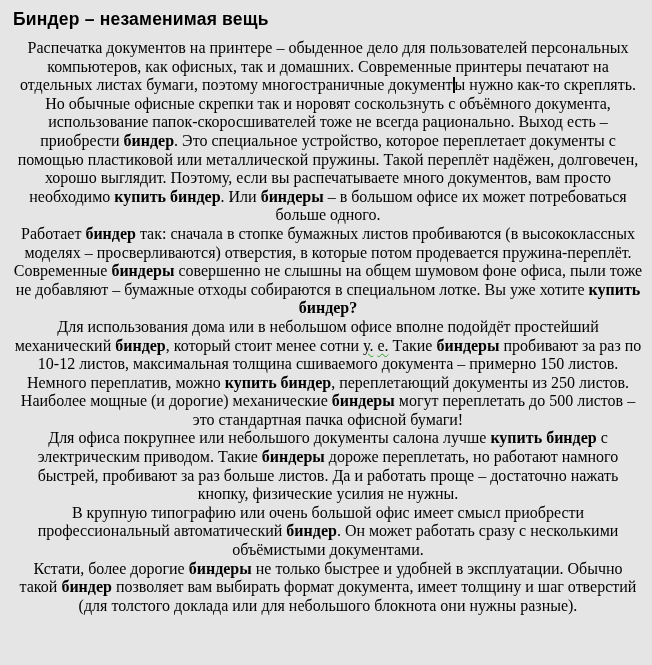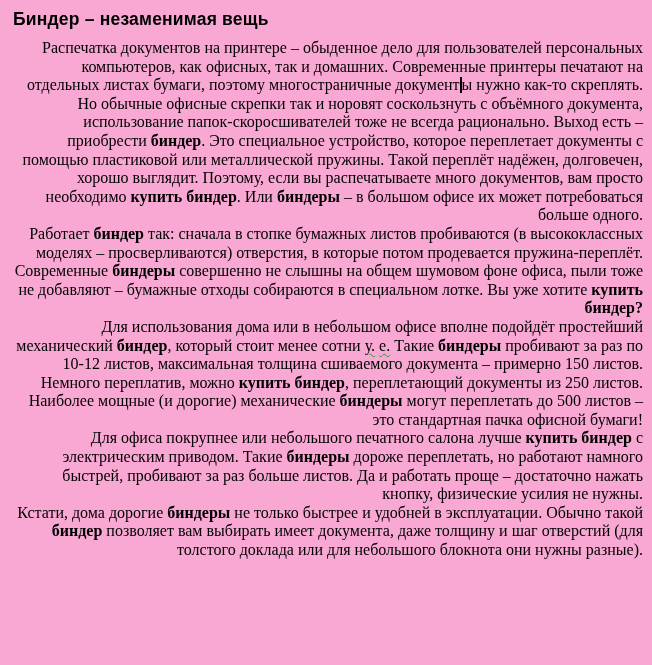--- a/index.html
+++ b/index.html
@@ -12,38 +12,38 @@
     height: 665px;
     overflow: hidden;
     font-family: "Liberation Serif", serif;
     color: #000000;
   }
   .page {
     box-sizing: border-box;
     width: 652px;
     height: 665px;
     padding: 9px 9px 0 13px;
-    background: #f9a8d4;
+    background: #e5e5e5;
   }
   .doc-title {
     font-family: "Liberation Sans", sans-serif;
     font-weight: bold;
     font-size: 17.5px;
     line-height: 21px;
     margin: 0 0 9px 0;
     letter-spacing: 0.2px;
   }
   .doc-body {
     width: 630px;
   }
   .doc-body p {
     margin: 0;
     font-size: 16px;
     line-height: 18.6px;
-    text-align: right;
+    text-align: center;
   }
   .b {
     font-weight: bold;
   }
   .spell {
     text-decoration-line: underline;
     text-decoration-style: wavy;
     text-decoration-color: var(--spell-color, #2aa02a);
     text-decoration-thickness: 1px;
     text-underline-offset: 2px;
@@ -59,16 +59,17 @@
 </style>
 </head>
 <body>
 
 <div class="page">
   <h1 class="doc-title">Биндер – незаменимая вещь</h1>
   <div class="doc-body">
       <p><span>Распечатка документов на принтере – обыденное дело для пользователей персональных компьютеров, как офисных, так и домашних. Современные принтеры печатают на отдельных листах бумаги, поэтому многостраничные документ</span><span class="caret"></span><span>ы нужно как-то скреплять. Но обычные офисные скрепки так и норовят соскользнуть с объёмного документа, использование папок-скоросшивателей тоже не всегда рационально. Выход есть – приобрести </span><span class="b">биндер</span><span>. Это специальное устройство, которое переплетает документы с помощью пластиковой или металлической пружины. Такой переплёт надёжен, долговечен, хорошо выглядит. Поэтому, если вы распечатываете много документов, вам просто необходимо </span><span class="b">купить биндер</span><span>. Или </span><span class="b">биндеры</span><span> – в большом офисе их может потребоваться больше одного.</span></p>
       <p><span>Работает </span><span class="b">биндер</span><span> так: сначала в стопке бумажных листов пробиваются (в высококлассных моделях – просверливаются) отверстия, в которые потом продевается пружина-переплёт. Современные </span><span class="b">биндеры</span><span> совершенно не слышны на общем шумовом фоне офиса, пыли тоже не добавляют – бумажные отходы собираются в специальном лотке. Вы уже хотите </span><span class="b">купить биндер?</span></p>
       <p><span>Для использования дома или в небольшом офисе вполне подойдёт простейший механический </span><span class="b">биндер</span><span>, который стоит менее сотни </span><span class="spell">у.</span><span> </span><span class="spell">е.</span><span> Такие </span><span class="b">биндеры</span><span> пробивают за раз по 10-12 листов, максимальная толщина сшиваемого документа – примерно 150 листов. Немного переплатив, можно </span><span class="b">купить биндер</span><span>, переплетающий документы из 250 листов. Наиболее мощные (и дорогие) механические </span><span class="b">биндеры</span><span> могут переплетать до 500 листов – это стандартная пачка офисной бумаги!</span></p>
-      <p><span>Для офиса покрупнее или небольшого печатного салона лучше </span><span class="b">купить биндер</span><span> с электрическим приводом. Такие </span><span class="b">биндеры</span><span> дороже переплетать, но работают намного быстрей, пробивают за раз больше листов. Да и работать проще – достаточно нажать кнопку, физические усилия не нужны.</span></p>
-      <p><span>Кстати, дома дорогие </span><span class="b">биндеры</span><span> не только быстрее и удобней в эксплуатации. Обычно такой </span><span class="b">биндер</span><span> позволяет вам выбирать имеет документа, даже толщину и шаг отверстий (для толстого доклада или для небольшого блокнота они нужны разные).</span></p>
+      <p><span>Для офиса покрупнее или небольшого документы салона лучше </span><span class="b">купить биндер</span><span> с электрическим приводом. Такие </span><span class="b">биндеры</span><span> дороже переплетать, но работают намного быстрей, пробивают за раз больше листов. Да и работать проще – достаточно нажать кнопку, физические усилия не нужны.</span></p>
+      <p><span>В крупную типографию или очень большой офис имеет смысл приобрести профессиональный автоматический </span><span class="b">биндер</span><span>. Он может работать сразу с несколькими объёмистыми документами.</span></p>
+      <p><span>Кстати, более дорогие </span><span class="b">биндеры</span><span> не только быстрее и удобней в эксплуатации. Обычно такой </span><span class="b">биндер</span><span> позволяет вам выбирать формат документа, имеет толщину и шаг отверстий (для толстого доклада или для небольшого блокнота они нужны разные).</span></p>
     </div>
 </div>
 
 </body></html>

